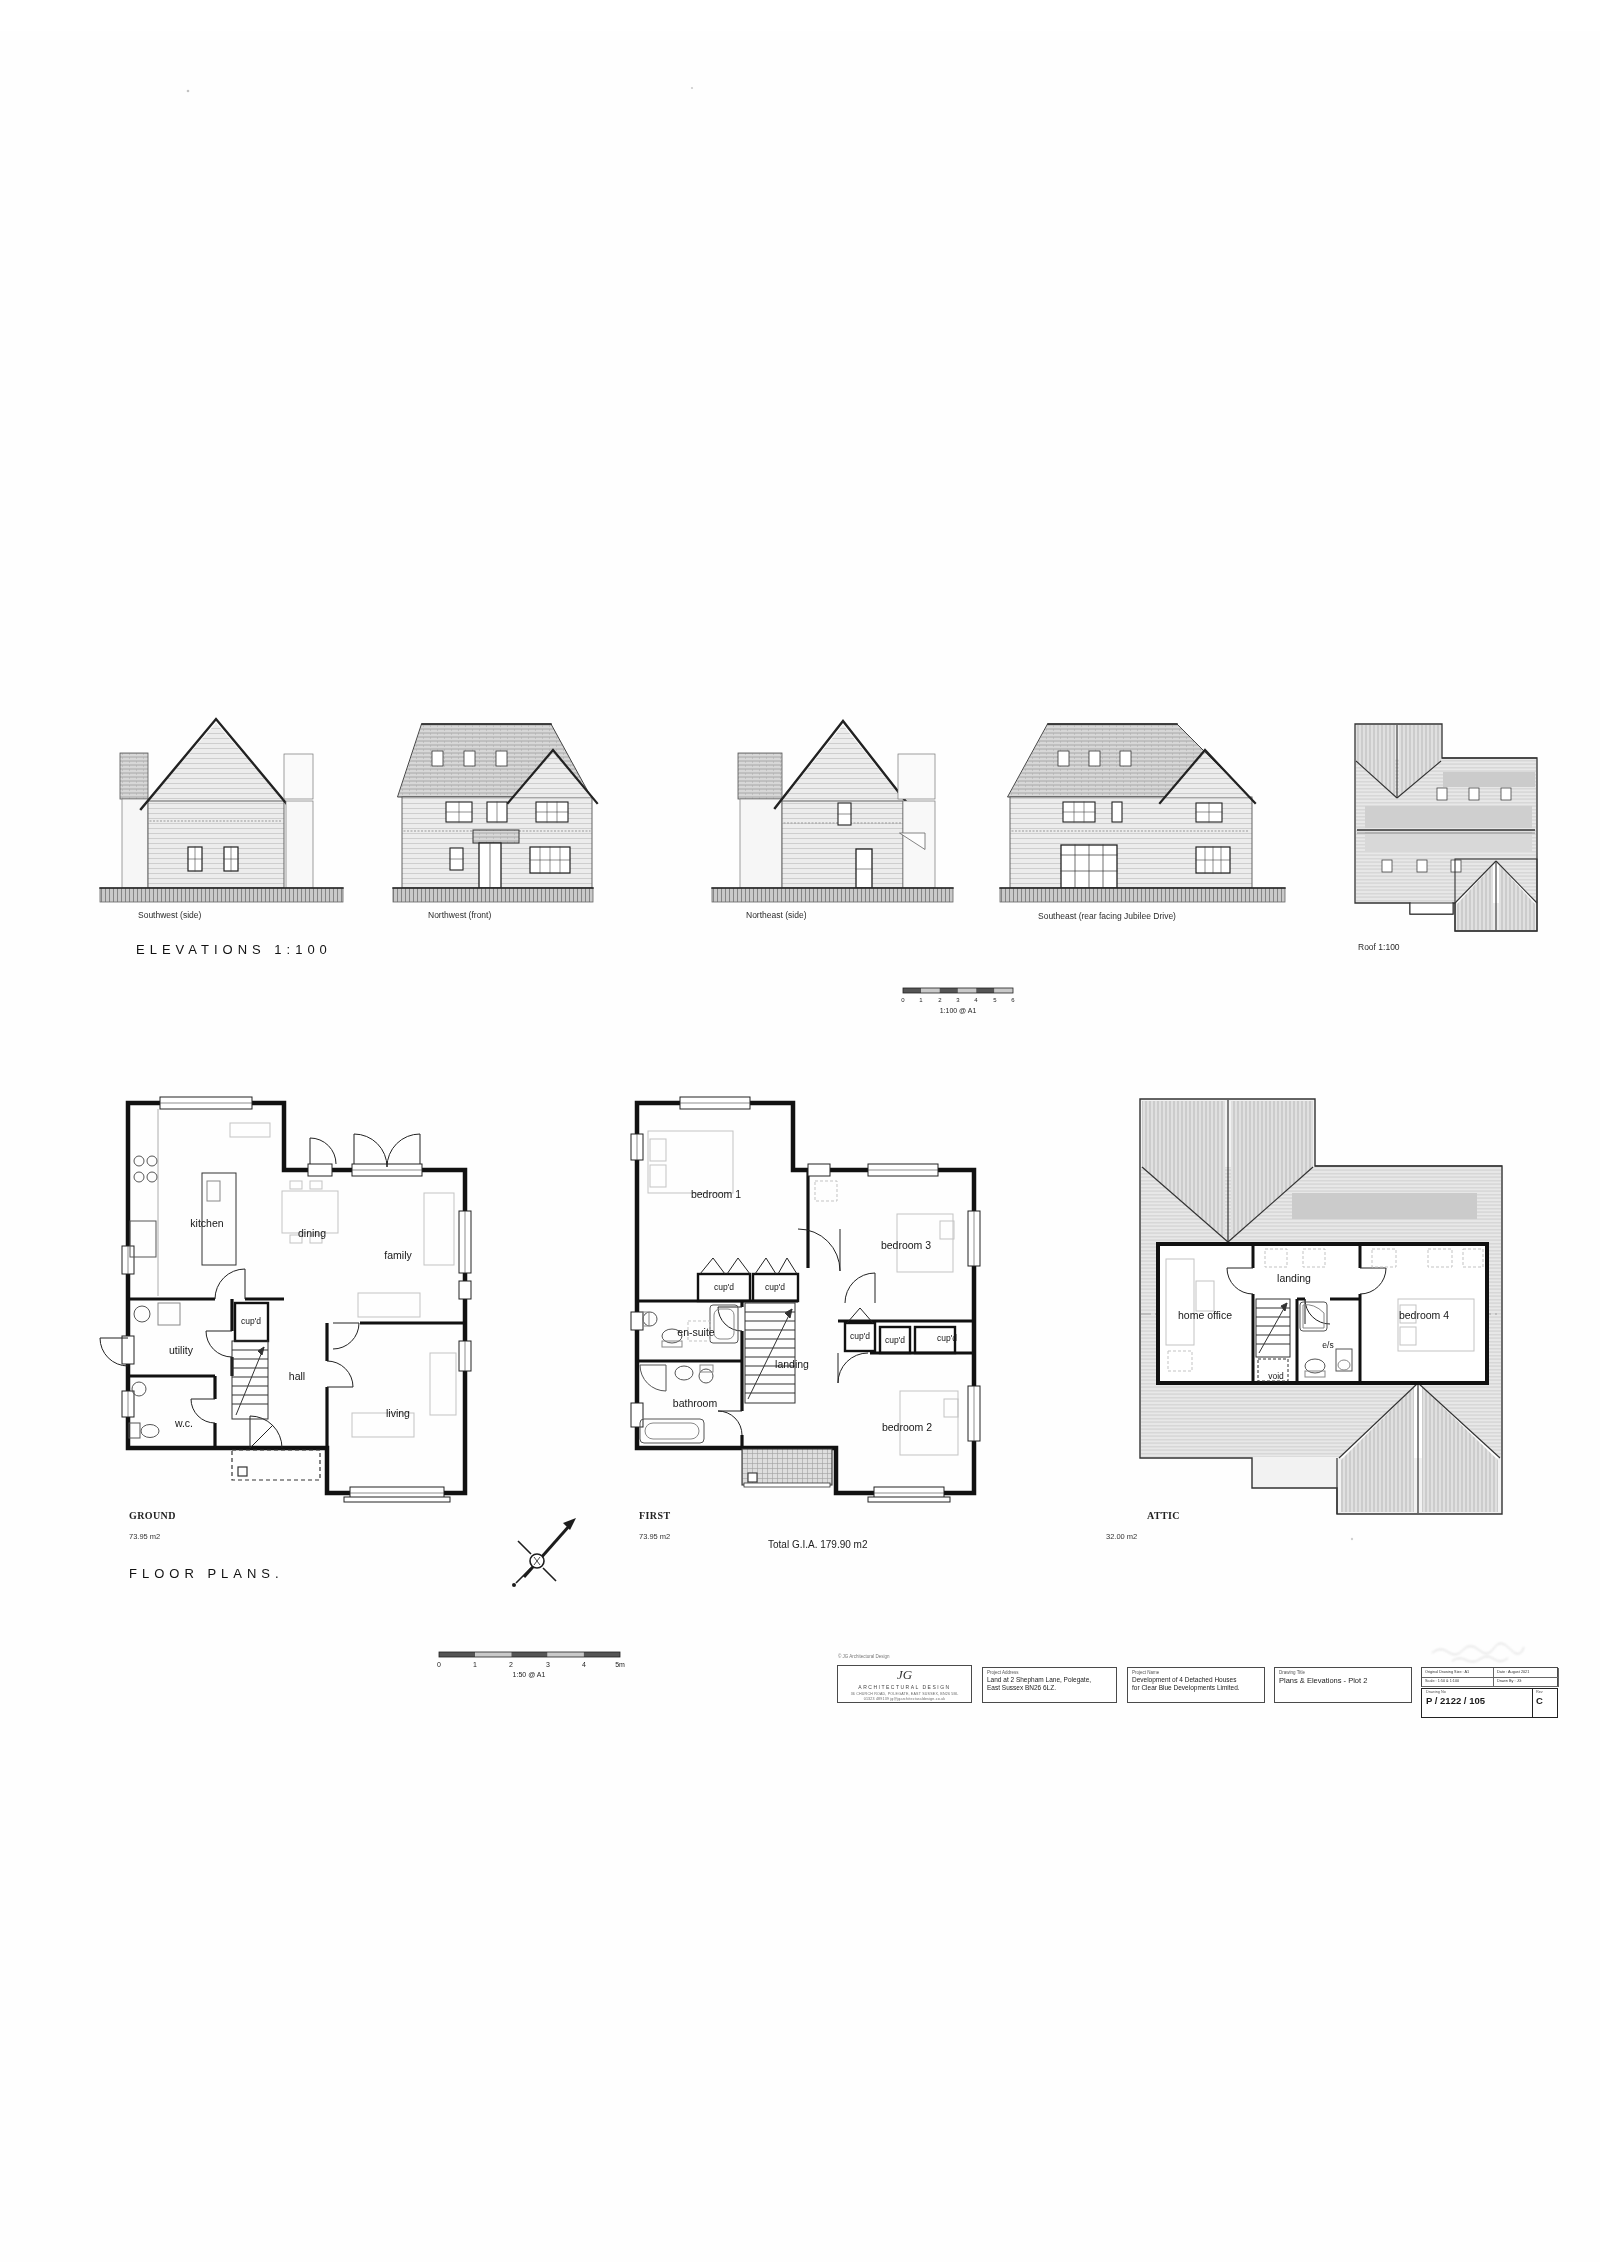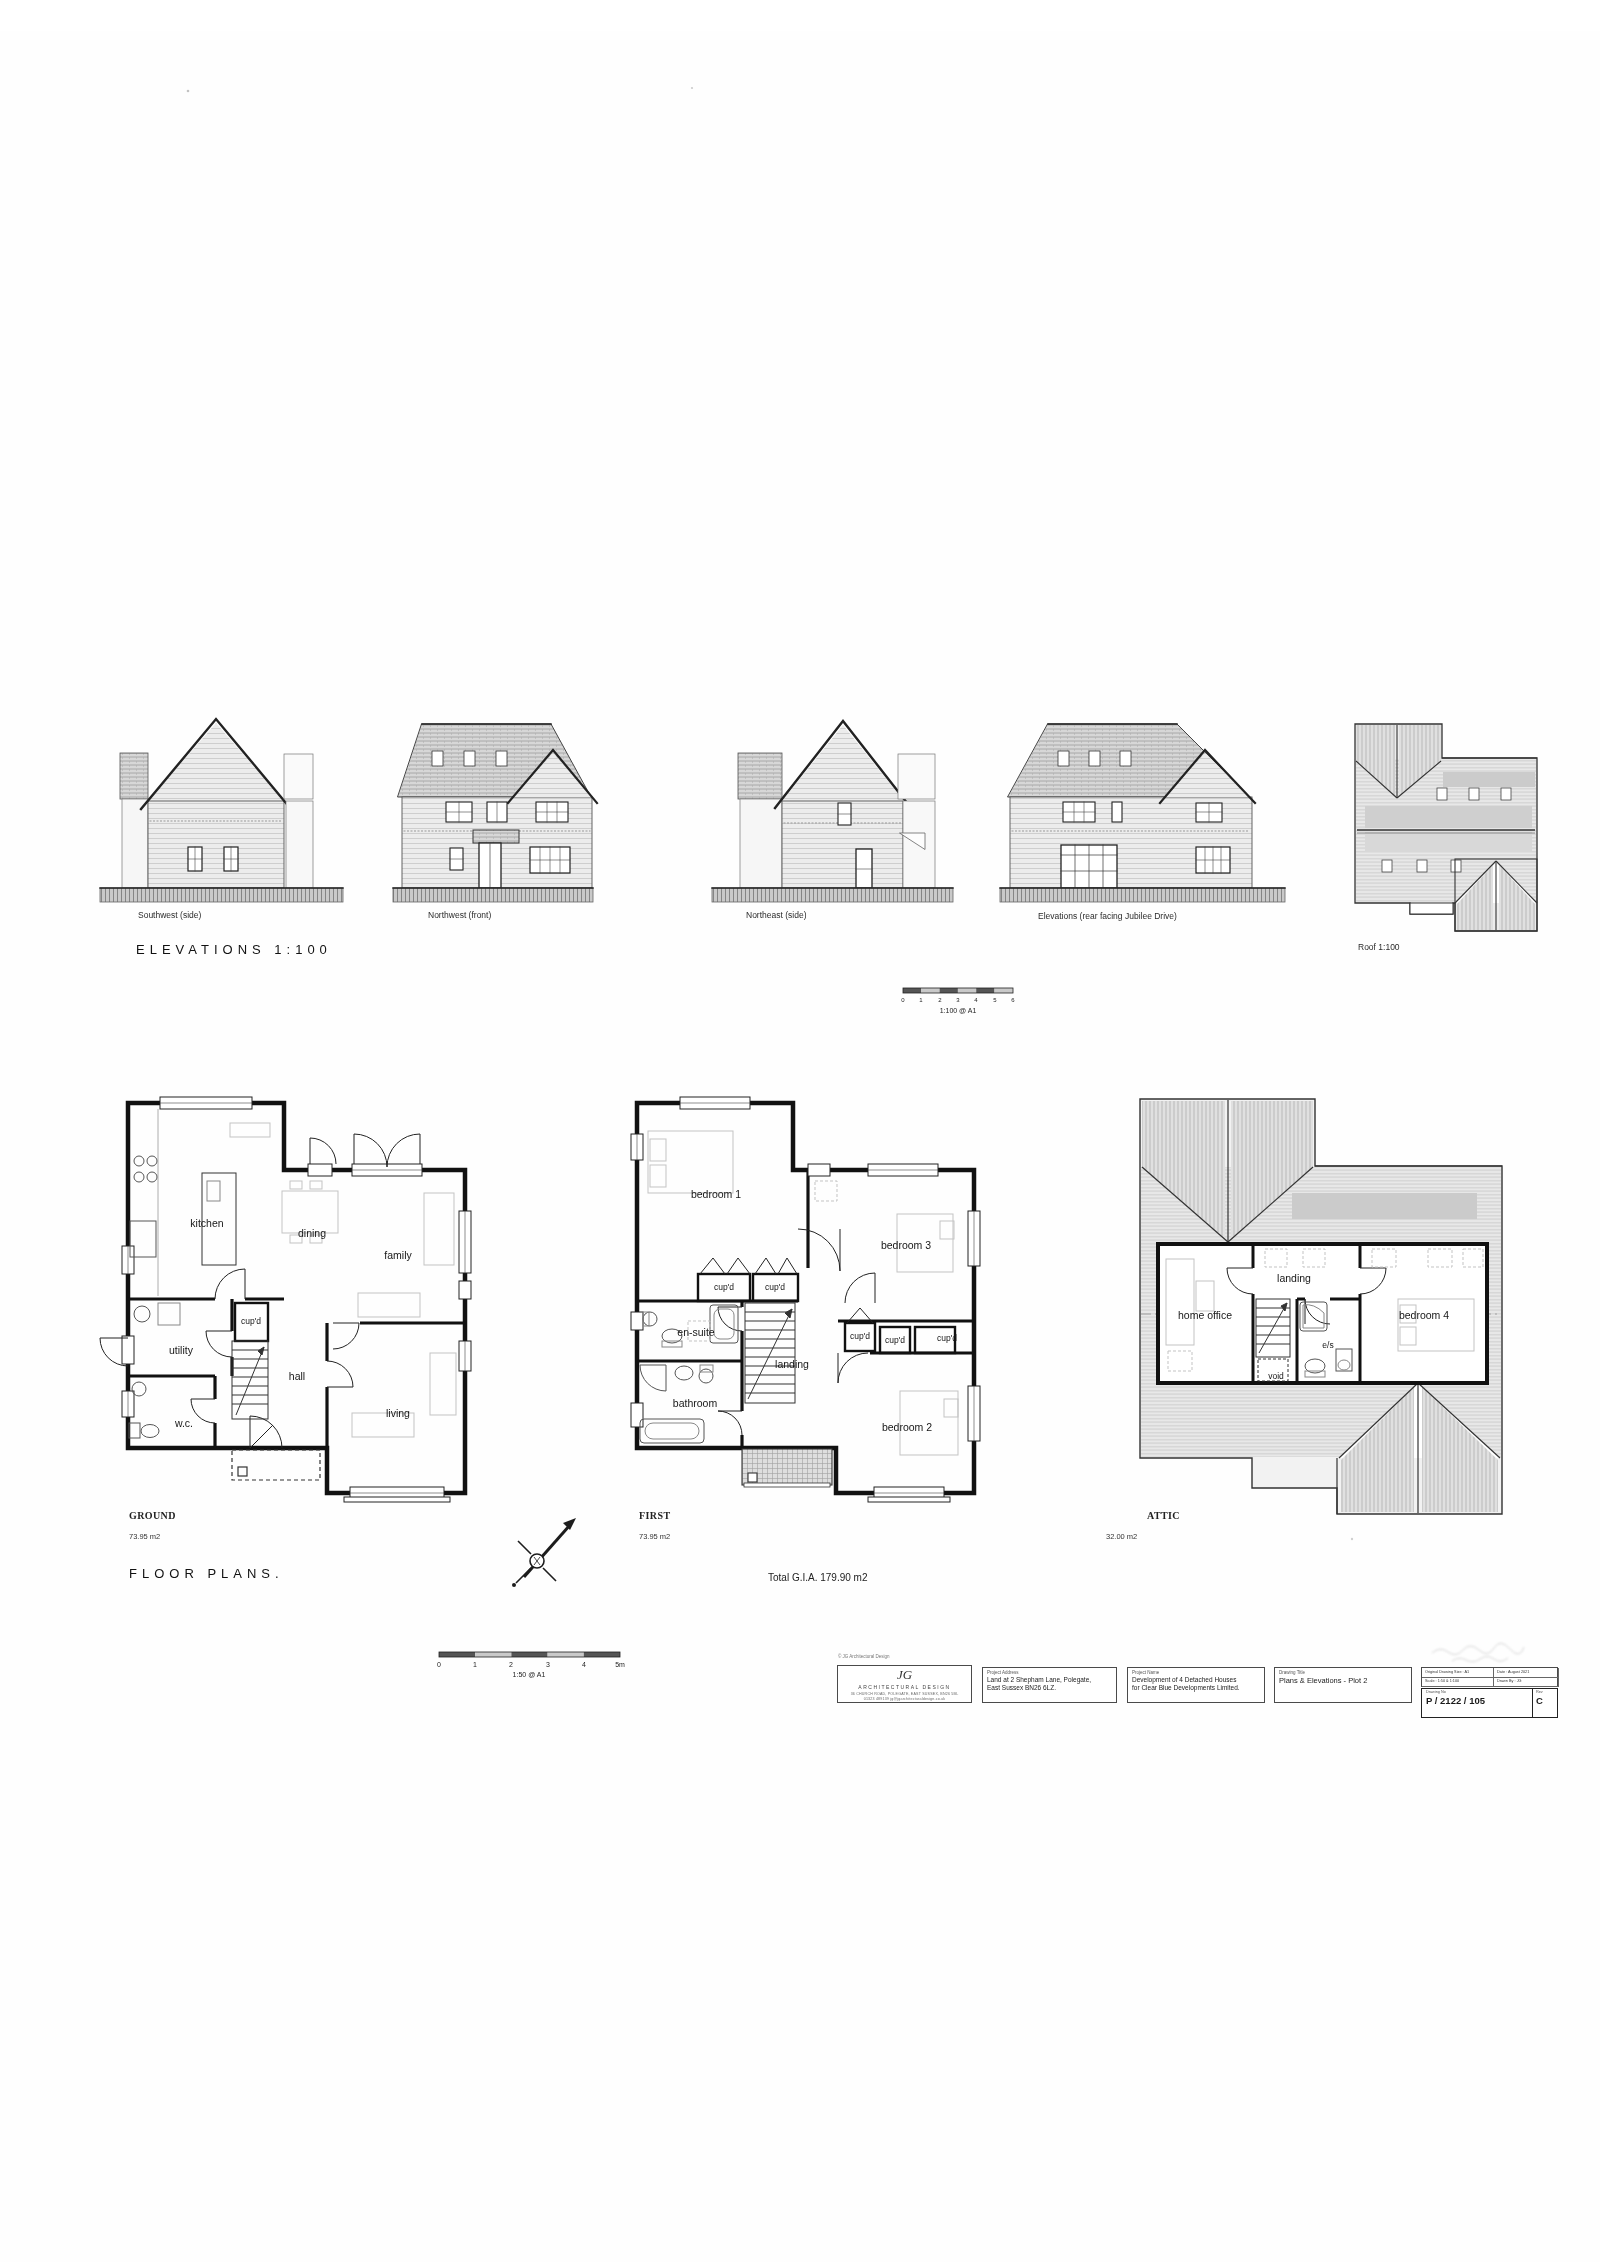--- a/index.html
+++ b/index.html
@@ -567,21 +567,21 @@
     <ellipse cx="1500" cy="2257" rx="80" ry="3" fill="#b5b5b5" opacity="0.5" filter="url(#blur2)"></ellipse>
     <circle cx="188" cy="60" r="1.3" fill="#c2c2c2"></circle>
     <circle cx="692" cy="57" r="1.1" fill="#cccccc"></circle>
     <circle cx="1352" cy="1508" r="1.2" fill="#d0d0d0"></circle>
   </g>
 </svg>
 
 <div class="lbl cap" style="left:138px;top:880px">Southwest (side)</div>
 <div class="lbl cap" style="left:428px;top:880px">Northwest (front)</div>
 <div class="lbl cap" style="left:746px;top:880px">Northeast (side)</div>
-<div class="lbl cap" style="left:1038px;top:881px">Elevations (rear facing Jubilee Drive)</div>
+<div class="lbl cap" style="left:1038px;top:881px">Southeast (rear facing Jubilee Drive)</div>
 <div class="lbl cap" style="left:1358px;top:912px">Roof 1:100</div>
 <div class="lbl sec" style="left:136px;top:912px">ELEVATIONS 1:100</div>
 
 <div class="lbl tick ctr" style="left:903px;top:966px">0</div>
 <div class="lbl tick ctr" style="left:921px;top:966px">1</div>
 <div class="lbl tick ctr" style="left:940px;top:966px">2</div>
 <div class="lbl tick ctr" style="left:958px;top:966px">3</div>
 <div class="lbl tick ctr" style="left:976px;top:966px">4</div>
 <div class="lbl tick ctr" style="left:995px;top:966px">5</div>
 <div class="lbl tick ctr" style="left:1013px;top:966px">6</div>
@@ -613,21 +613,21 @@
 <div class="lbl rsm ctr" style="left:775px;top:1252px">cup'd</div>
 <div class="lbl room ctr" style="left:696px;top:1296px">en-suite</div>
 <div class="lbl room ctr" style="left:792px;top:1328px">landing</div>
 <div class="lbl rsm ctr" style="left:860px;top:1301px">cup'd</div>
 <div class="lbl rsm ctr" style="left:895px;top:1305px">cup'd</div>
 <div class="lbl rsm ctr" style="left:947px;top:1303px">cup'd</div>
 <div class="lbl room ctr" style="left:695px;top:1367px">bathroom</div>
 <div class="lbl room ctr" style="left:907px;top:1391px">bedroom 2</div>
 <div class="lbl plan-name" style="left:639px;top:1480px">FIRST</div>
 <div class="lbl area" style="left:639px;top:1502px">73.95 m2</div>
-<div class="lbl total" style="left:768px;top:1542px">Total G.I.A. 179.90 m2</div>
+<div class="lbl total" style="left:768px;top:1509px">Total G.I.A. 179.90 m2</div>
 
 <div class="lbl room ctr" style="left:1294px;top:1242px">landing</div>
 <div class="lbl room ctr" style="left:1205px;top:1279px">home office</div>
 <div class="lbl room ctr" style="left:1424px;top:1279px">bedroom 4</div>
 <div class="lbl rsm ctr" style="left:1328px;top:1310px">e/s</div>
 <div class="lbl rsm ctr" style="left:1276px;top:1341px">void</div>
 <div class="lbl plan-name" style="left:1147px;top:1480px">ATTIC</div>
 <div class="lbl area" style="left:1106px;top:1502px">32.00 m2</div>
 
 <div class="lbl copyright" style="left:838px;top:1624px">© JG Architectural Design</div>

